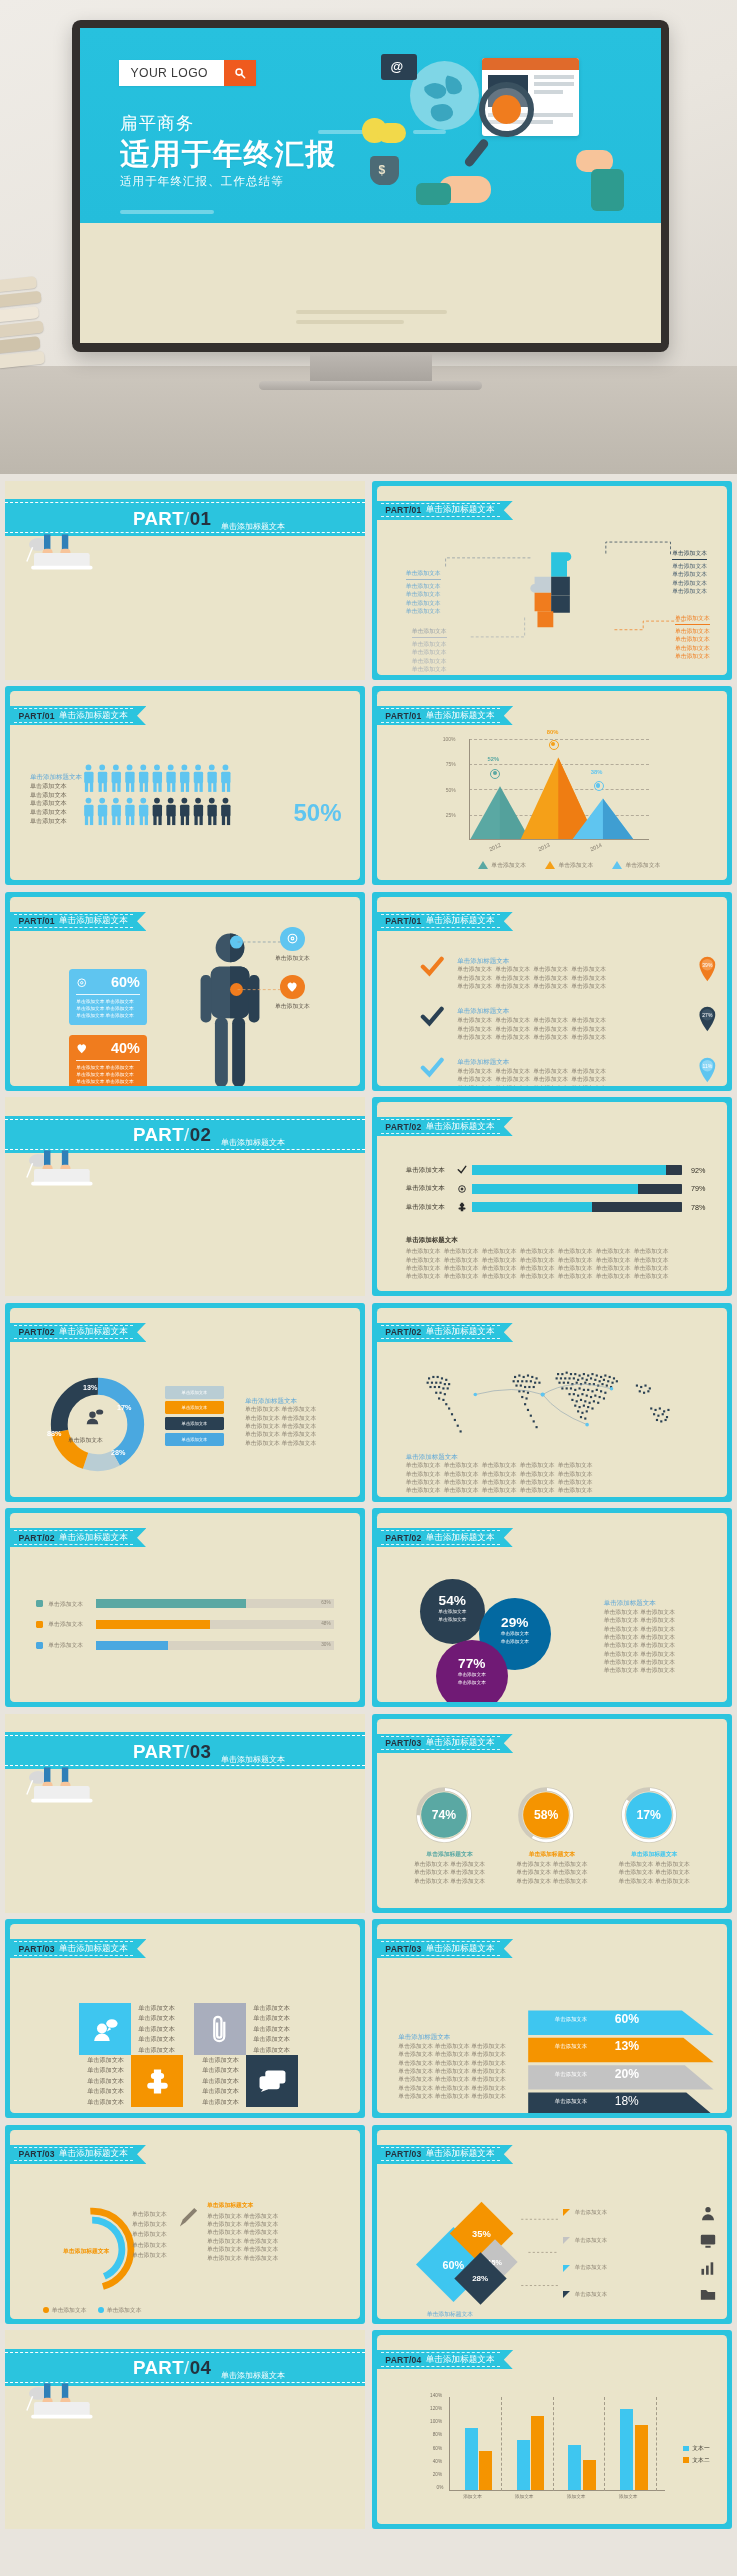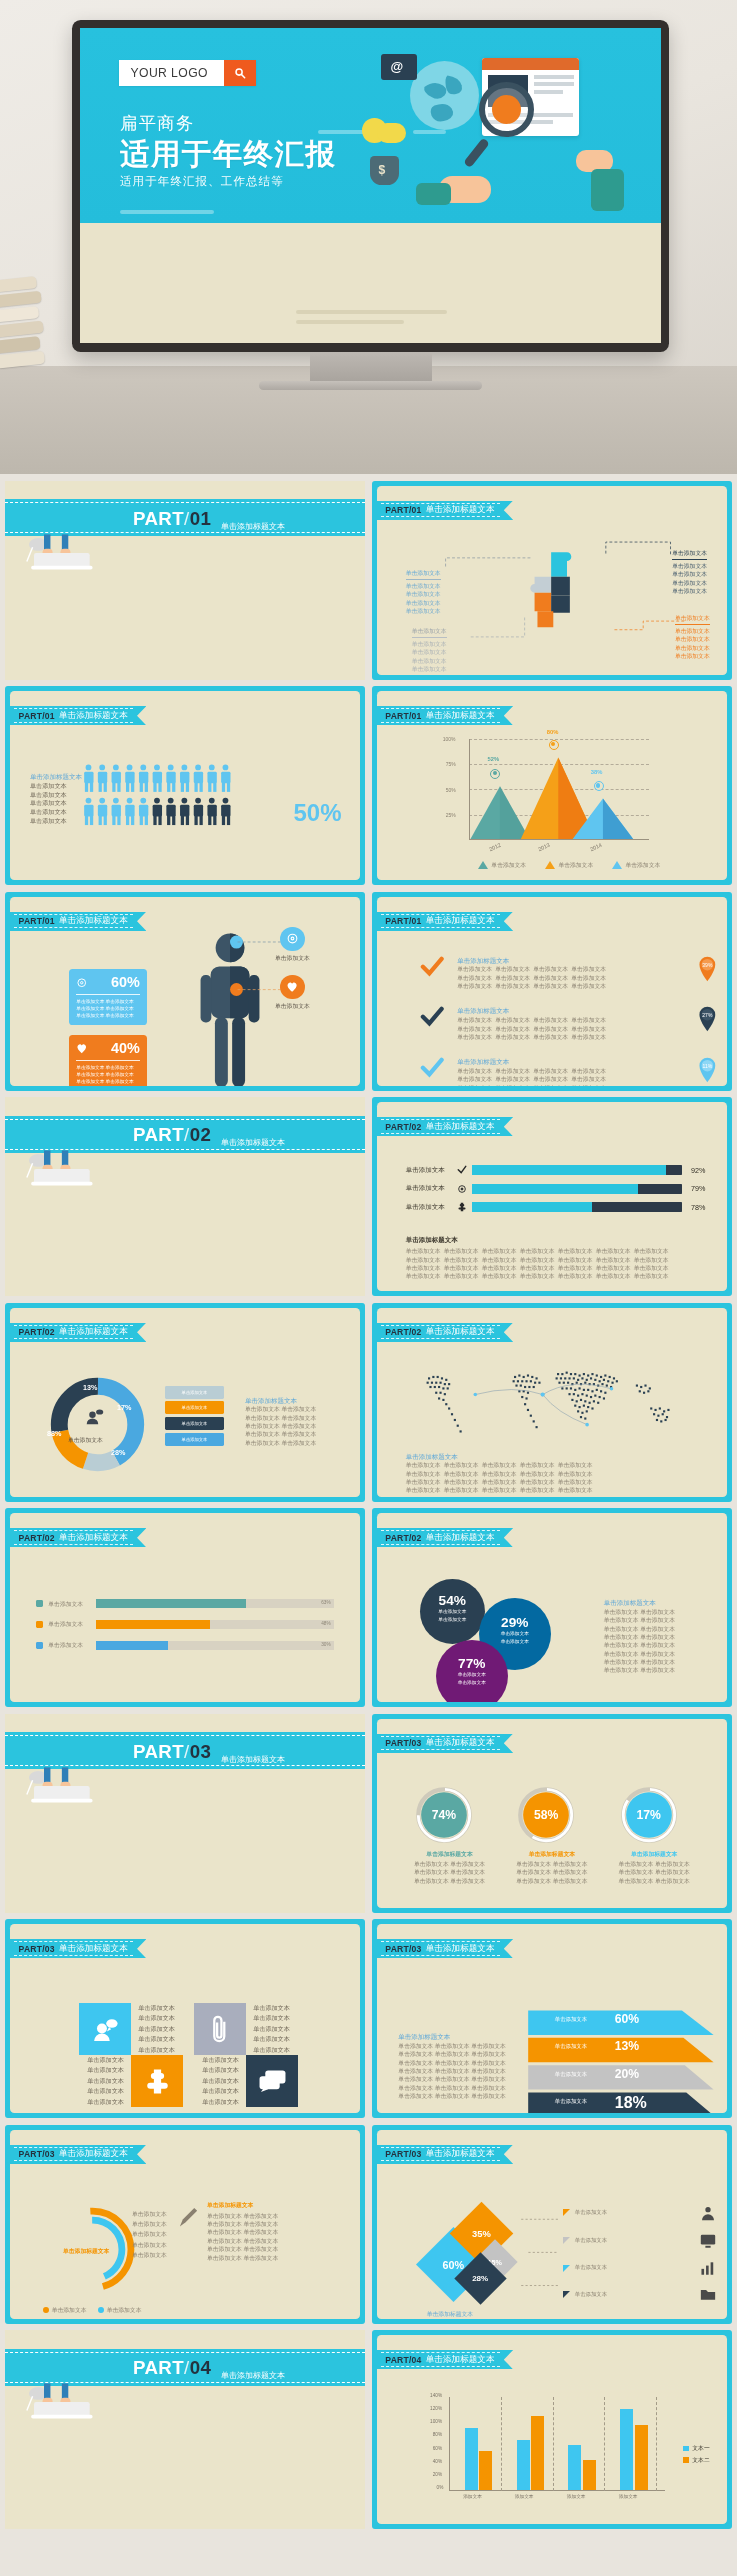--- a/index.html
+++ b/index.html
@@ -1053,21 +1053,21 @@
         <path d="M10 78 H228 L268 112 H10z" fill="#c3c3c3"></path>
         <path d="M10 116 H230 L268 148 H10z" fill="#2a4052"></path>
       </svg>
       <div style="position:absolute;left:178px;top:92px;font-size:5.4px;color:#fff">单击添加文本</div>
       <div style="position:absolute;left:178px;top:119px;font-size:5.4px;color:#fff">单击添加文本</div>
       <div style="position:absolute;left:178px;top:147px;font-size:5.4px;color:#fff">单击添加文本</div>
       <div style="position:absolute;left:178px;top:174px;font-size:5.4px;color:#fff">单击添加文本</div>
       <div style="position:absolute;left:238px;top:88px;font-size:12.2px;font-weight:bold;color:#fff">60%</div>
       <div style="position:absolute;left:238px;top:115px;font-size:12.2px;font-weight:bold;color:#fff">13%</div>
       <div style="position:absolute;left:238px;top:143px;font-size:12.2px;font-weight:bold;color:#fff">20%</div>
-      <div style="position:absolute;left:238px;top:170px;font-size:16px;font-weight:bold;color:#fff">18%</div>
+      <div style="position:absolute;left:238px;top:170px;font-size:12px;font-weight:normal;color:#fff">18%</div>
     </div>
   </div>
 
   <div class="slide">
     <div class="slide-inner">
       <div class="ribbon">
         <span class="rb-part">PART/03</span>
         <span class="rb-title">单击添加标题文本</span>
       </div>
       <svg style="position:absolute;left:35px;top:72px" width="95" height="95" viewBox="0 0 42 42">

